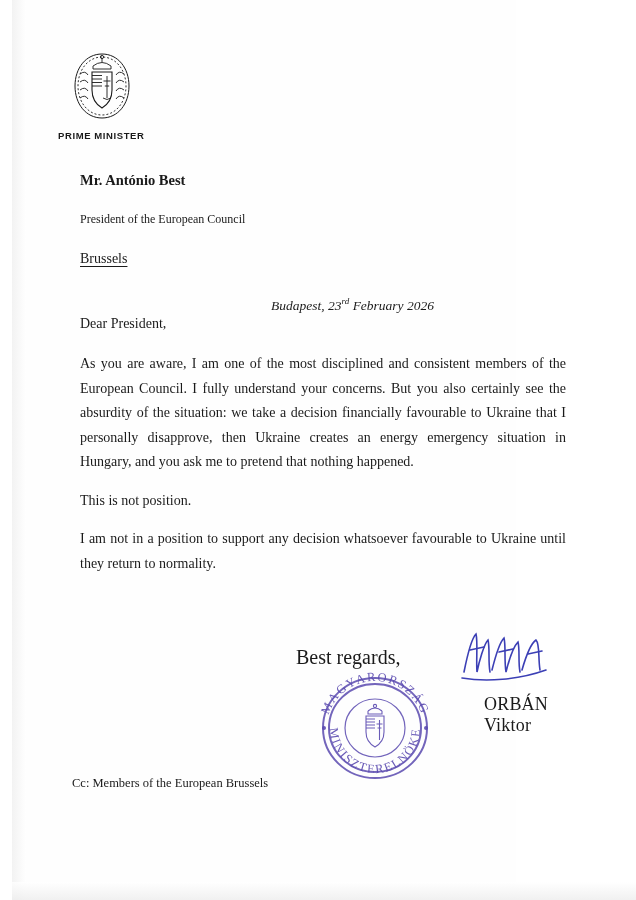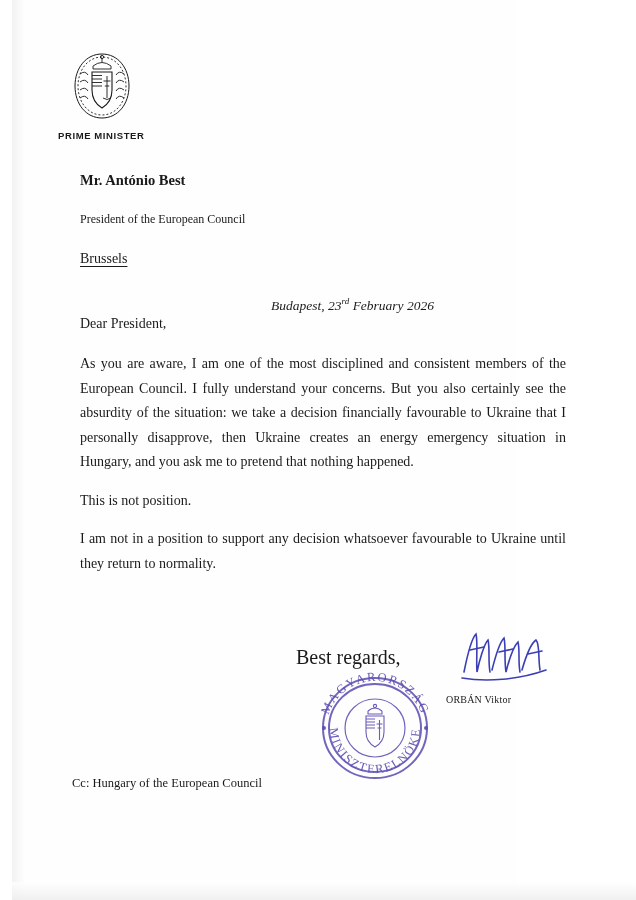--- a/index.html
+++ b/index.html
@@ -106,23 +106,23 @@
 
   
   .closing {
     position: absolute;
     left: 284px;
     top: 646px;
     font-size: 20px;
   }
   .signer-name {
     position: absolute;
-    left: 434px;
+    left: 472px;
     top: 694px;
-    font-size: 10px;
+    font-size: 18px;
     letter-spacing: 0.2px;
   }
 
   
   .signature {
     position: absolute;
     left: 444px;
     top: 626px;
     width: 100px;
     height: 60px;
@@ -246,16 +246,16 @@
 
     <g stroke="#5b4bb0" fill="none" stroke-width="1.1" opacity=".9">
       <path d="M60 48 l18 0 l0 16 q0 10 -9 15 q-9 -5 -9 -15 z"></path>
       <path d="M60 51 l9 0 M60 54 l9 0 M60 57 l9 0 M60 60 l9 0"></path>
       <path d="M73.5 52 l0 20 M70.5 56 l6 0 M71.5 60 l4 0"></path>
       <path d="M62 43 q7 -6 14 0 M62 43 l0 3 l14 0 l0 -3"></path>
       <circle cx="69" cy="38" r="1.6"></circle>
     </g>
   </svg>
 
-  <div class="cc">Cc: Hungary of the European Council</div>
+  <div class="cc">Cc: Members of the European Brussels</div>
 
   <div class="edge-bottom"></div>
 </div>
 
 </body></html>

